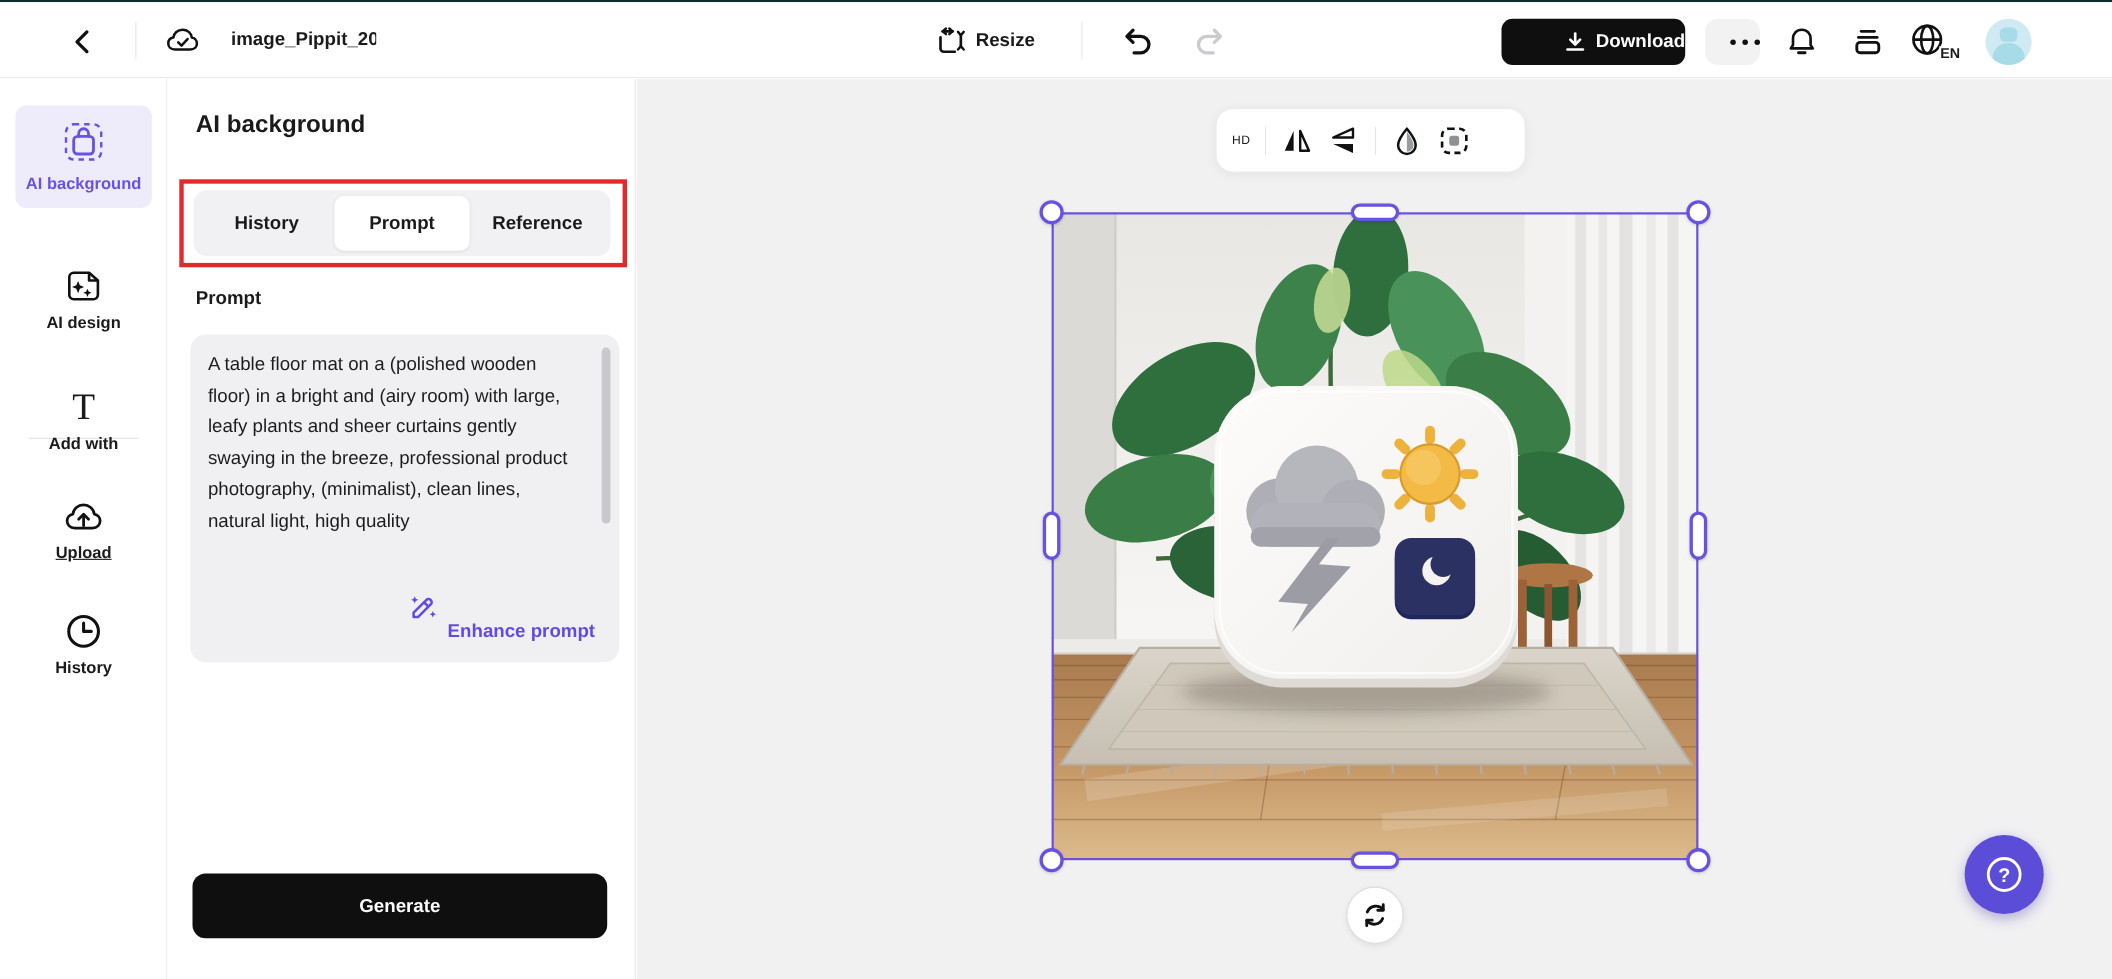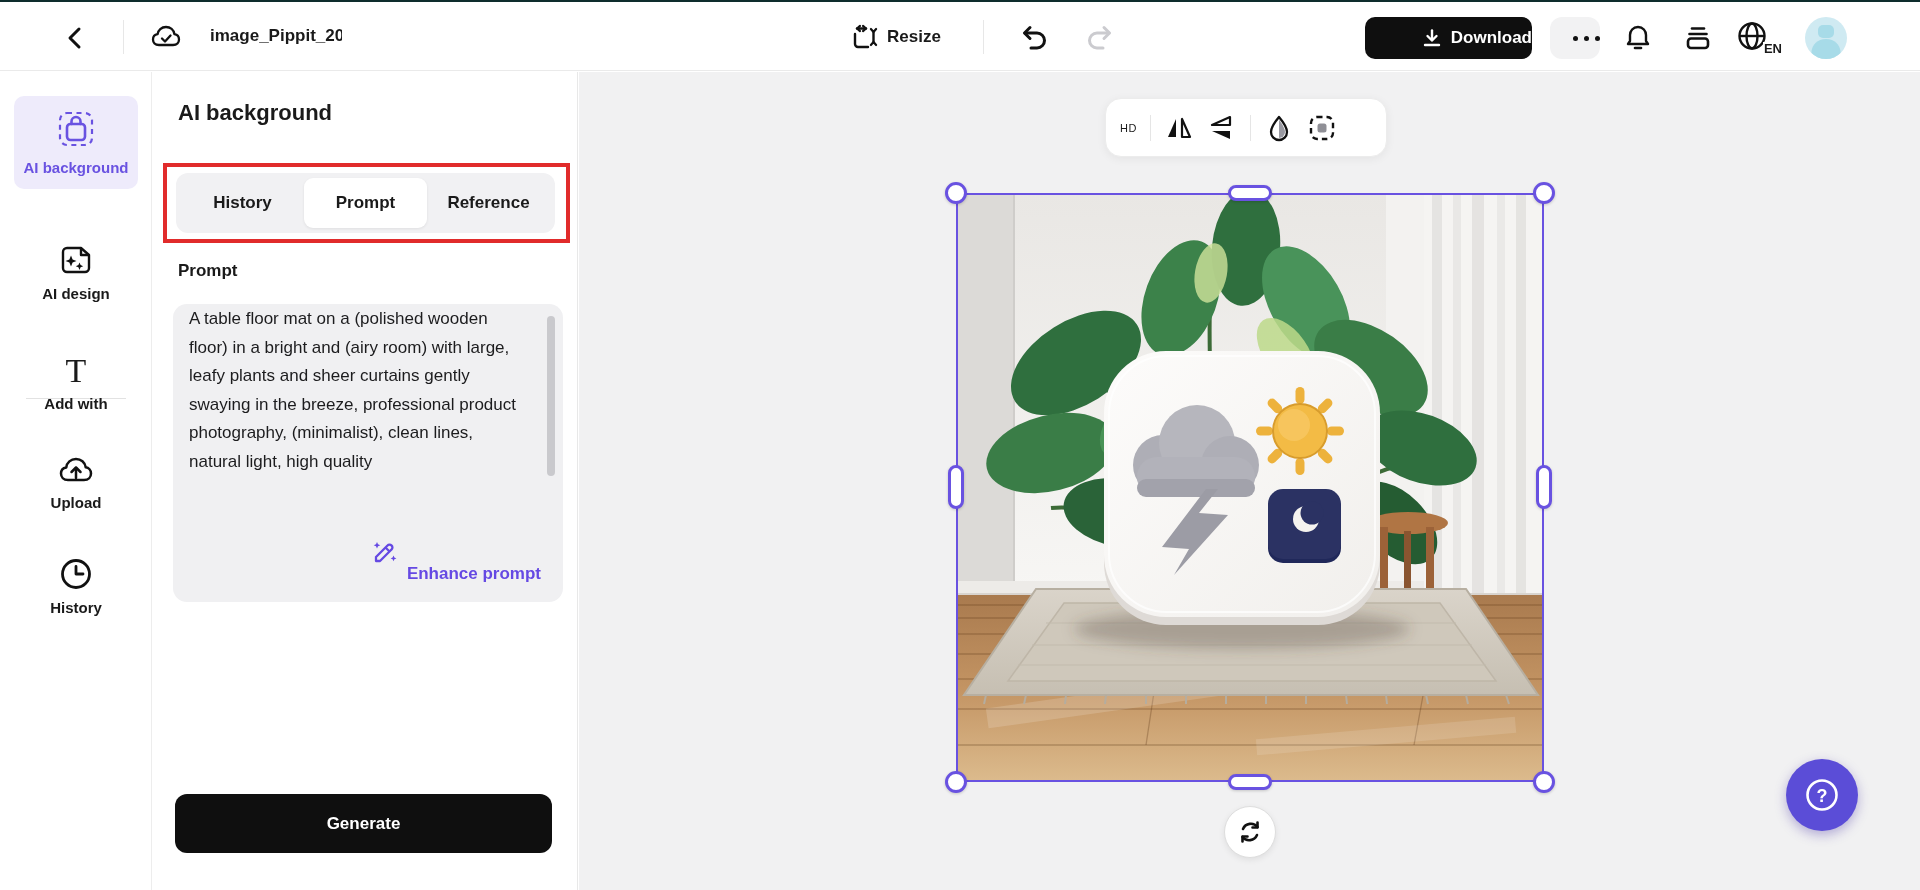--- a/index.html
+++ b/index.html
@@ -40,21 +40,21 @@
   .side-div { position:absolute; left:26px; top:326px; width:100px; height:1px; background:#e2e2e2; }
 
   
   .panel { position:absolute; left:153px; top:72px; width:425px; height:818px; background:#fff; border-right:1px solid #e8e8e8; }
   .panel-title { position:absolute; left:25px; top:28px; font-size:22px; font-weight:700; }
   .red-box { position:absolute; left:10px; top:91px; width:407px; height:80px; border:4px solid #e12b2b; }
   .tabs { position:absolute; left:23px; top:101px; width:379px; height:60px; background:#f1f1f3; border-radius:12px; display:flex; padding:5px; }
   .tab { flex:1; display:flex; align-items:center; justify-content:center; font-size:17px; font-weight:700; border-radius:9px; cursor:pointer; }
   .tab.active { background:#fff; box-shadow:0 1px 3px rgba(0,0,0,.08); }
   .prompt-label { position:absolute; left:25px; top:189px; font-size:17px; font-weight:700; }
-  .prompt-box { position:absolute; left:20px; top:232px; width:390px; height:298px; background:#f0f0f2; border-radius:14px; padding:1px 38px 0 16px; cursor:text; }
+  .prompt-box { position:absolute; left:20px; top:232px; width:390px; height:298px; background:#f0f0f2; border-radius:14px; padding:13px 38px 0 16px; cursor:text; }
   .prompt-text { height:183px; overflow:hidden; font-size:17px; line-height:28.5px; color:#1c1c1e; }
   .prompt-scrollbar { position:absolute; right:8px; top:12px; width:8px; height:160px; border-radius:4px; background:#c9c9cd; cursor:pointer; }
   .enhance { position:absolute; right:22px; bottom:18px; display:flex; align-items:center; gap:9px; cursor:pointer; }
   .enhance span { font-size:17px; font-weight:700; color:#6549e3;margin-top:45px; }
   .generate-btn { position:absolute; left:22px; top:722px; width:377px; height:59px; background:#0f0f0f; border-radius:12px; color:#fff; display:flex; align-items:center; justify-content:center; font-size:17px; font-weight:700; cursor:pointer; }
 
   
   .canvas { position:absolute; left:579px; top:72px; width:1341px; height:818px; background:#f1f1f2; }
   .cv-toolbar { position:absolute; left:526px; top:26px; width:282px; height:59px; background:#fff; border:1px solid #ececec; border-radius:16px; box-shadow:0 2px 10px rgba(0,0,0,.06); display:flex; align-items:center; padding:0 14px; gap:13px; }
   .cv-toolbar .hd { font-size:11px; font-weight:400; letter-spacing:.5px; cursor:pointer; }
@@ -174,21 +174,21 @@
         <path d="M14 13.5 l1.6 3.9 3.9 1.6 -3.9 1.6 -1.6 3.9 -1.6 -3.9 -3.9 -1.6 3.9 -1.6 z" fill="#111"></path>
         <path d="M22.5 20.5 l1.1 2.6 2.6 1.1 -2.6 1.1 -1.1 2.6 -1.1 -2.6 -2.6 -1.1 2.6 -1.1 z" fill="#111"></path>
       </svg>
       <div class="lbl">AI design</div>
     </div>
     <div class="side-div"></div>
     <div class="side-item" style="top:282px;">
       <div style="font-family:'Liberation Serif',serif;font-size:34px;line-height:34px;font-weight:500;">T</div>
       <div class="lbl">Add with</div>
     </div>
-    <div class="side-item" style="top:381px;">
+    <div class="side-item" style="top:381px;text-decoration:underline;">
       <svg width="38" height="34" viewBox="0 0 38 34">
         <path d="M11 27 C6.5 27 4 24 4 20.5 C4 17.3 6.3 14.9 9.3 14.4 C9.8 9.6 13.8 6 19 6 C24 6 28 9.4 28.7 14.3 C31.7 14.8 34 17.3 34 20.5 C34 24 31.5 27 27 27 Z" fill="none" stroke="#111" stroke-width="2.5" stroke-linejoin="round"></path>
         <path d="M19 25 V15" stroke="#111" stroke-width="2.5" stroke-linecap="round"></path>
         <path d="M14.5 19 L19 14.5 L23.5 19" fill="none" stroke="#111" stroke-width="2.5" stroke-linecap="round" stroke-linejoin="round"></path>
       </svg>
       <div class="lbl">Upload</div>
     </div>
     <div class="side-item" style="top:484px;">
       <svg width="36" height="36" viewBox="0 0 36 36">
         <circle cx="18" cy="18" r="13.5" fill="none" stroke="#111" stroke-width="2.8"></circle>

